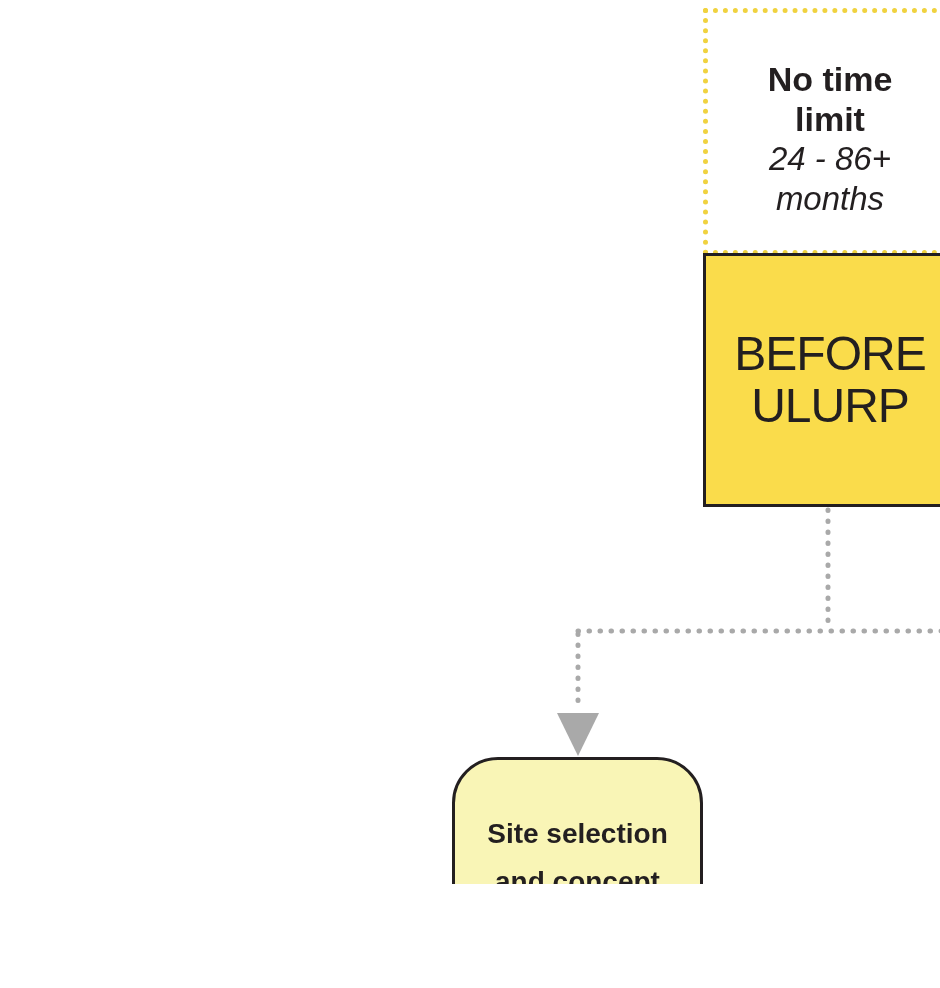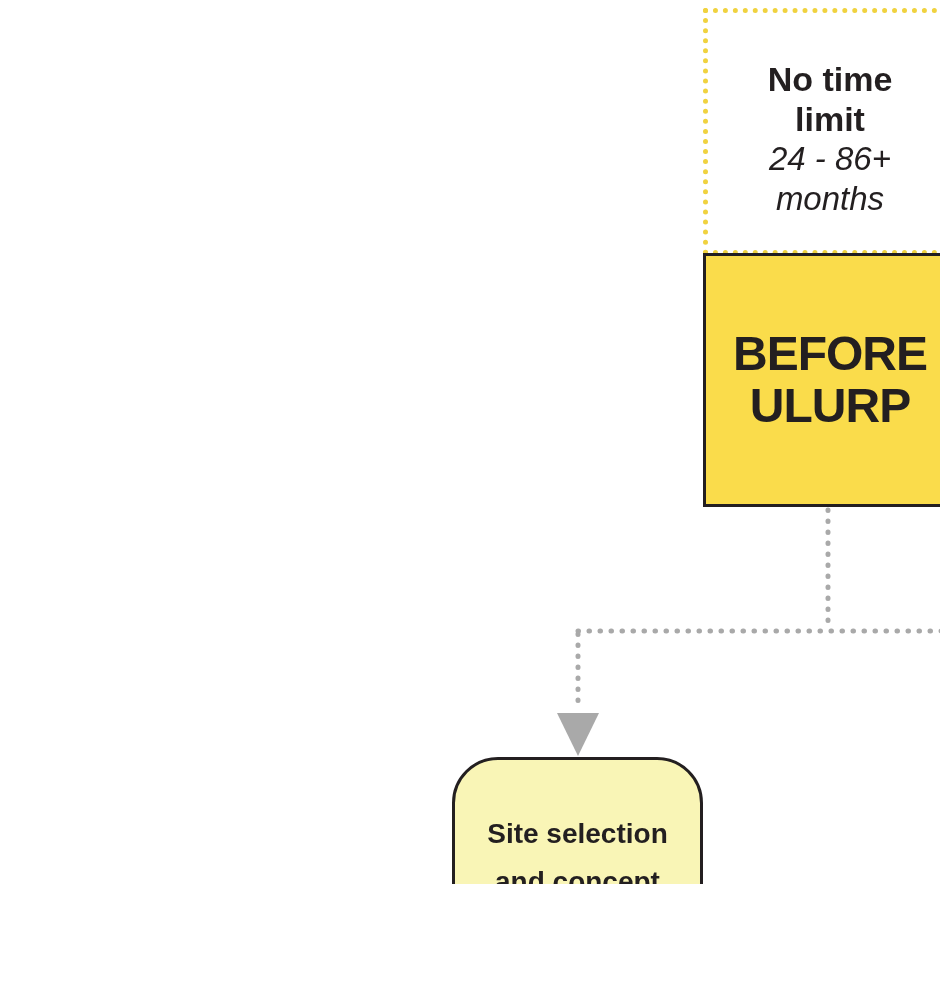--- a/index.html
+++ b/index.html
@@ -64,21 +64,21 @@
     height: 254px;
     background: var(--phase_fill);
     border: 3px solid var(--ink);
     display: flex;
     align-items: center;
     justify-content: center;
     text-align: center;
     z-index: 2;
   }
   .phase-label {
-    font-weight: bold;
+    font-weight: normal;
     font-size: 48px;
     line-height: 52px;
     letter-spacing: -1px;
     white-space: pre-line;
   }
 
   
   .connectors {
     position: absolute;
     left: 0;

